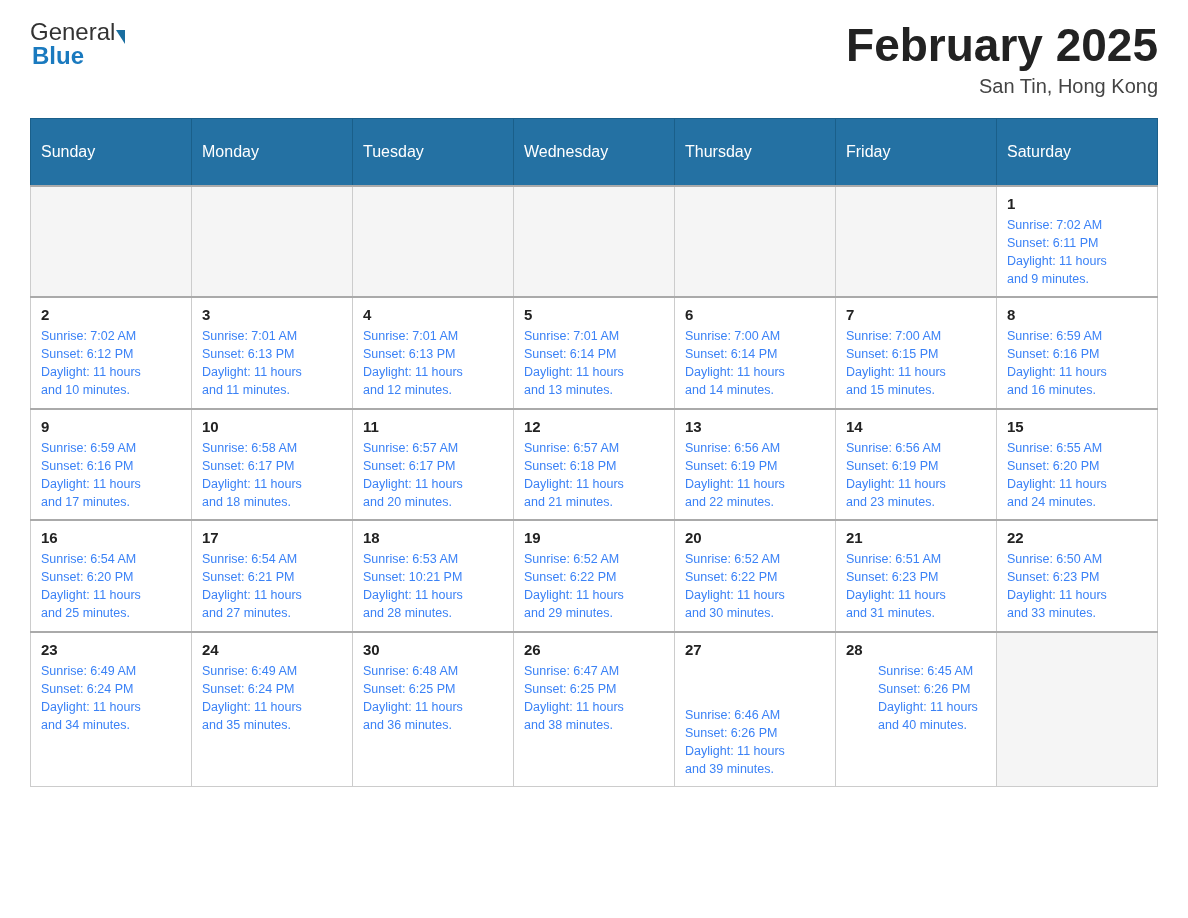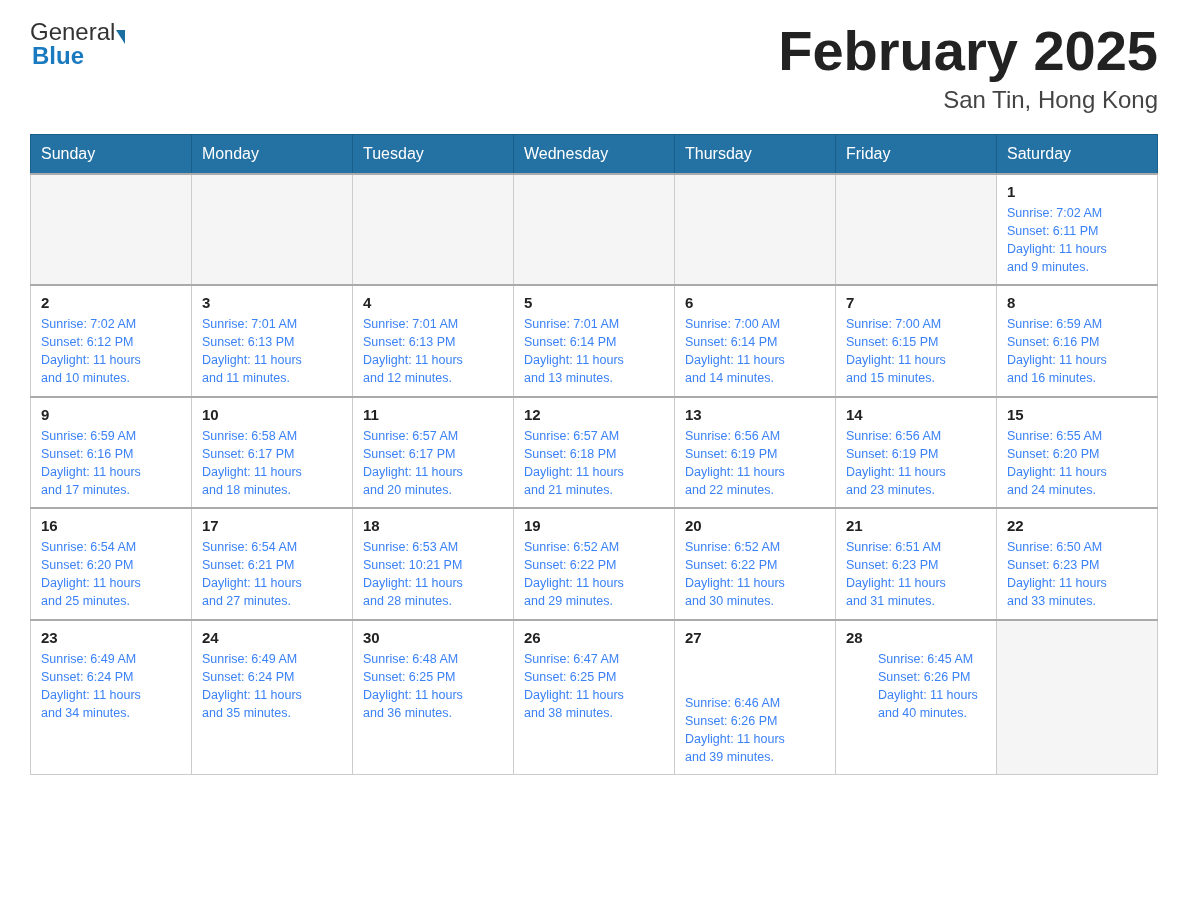--- a/index.html
+++ b/index.html
@@ -17,40 +17,40 @@
     }
     .logo {
       display: flex;
       flex-direction: column;
       align-items: flex-start;
     }
     .title-block {
       text-align: right;
     }
     .month-title {
-      font-size: 56px;
+      font-size: 46px;
       font-weight: bold;
       color: #222;
       line-height: 1.1;
     }
     .location {
-      font-size: 24px;
+      font-size: 20px;
       color: #444;
       margin-top: 4px;
     }
     .calendar {
       width: 100%;
       border-collapse: collapse;
       border: 1px solid #aaa;
     }
     .calendar th {
       background-color: #2471a3;
       color: #fff;
       text-align: left;
-      padding: 10px 10px;
+      padding: 24px 10px;
       font-size: 16px;
       font-weight: normal;
       border: 1px solid #1a5f8a;
     }
     .calendar td {
       vertical-align: top;
       padding: 8px 10px;
       border: 1px solid #ccc;
       width: calc(100% / 7);
       min-height: 110px;

